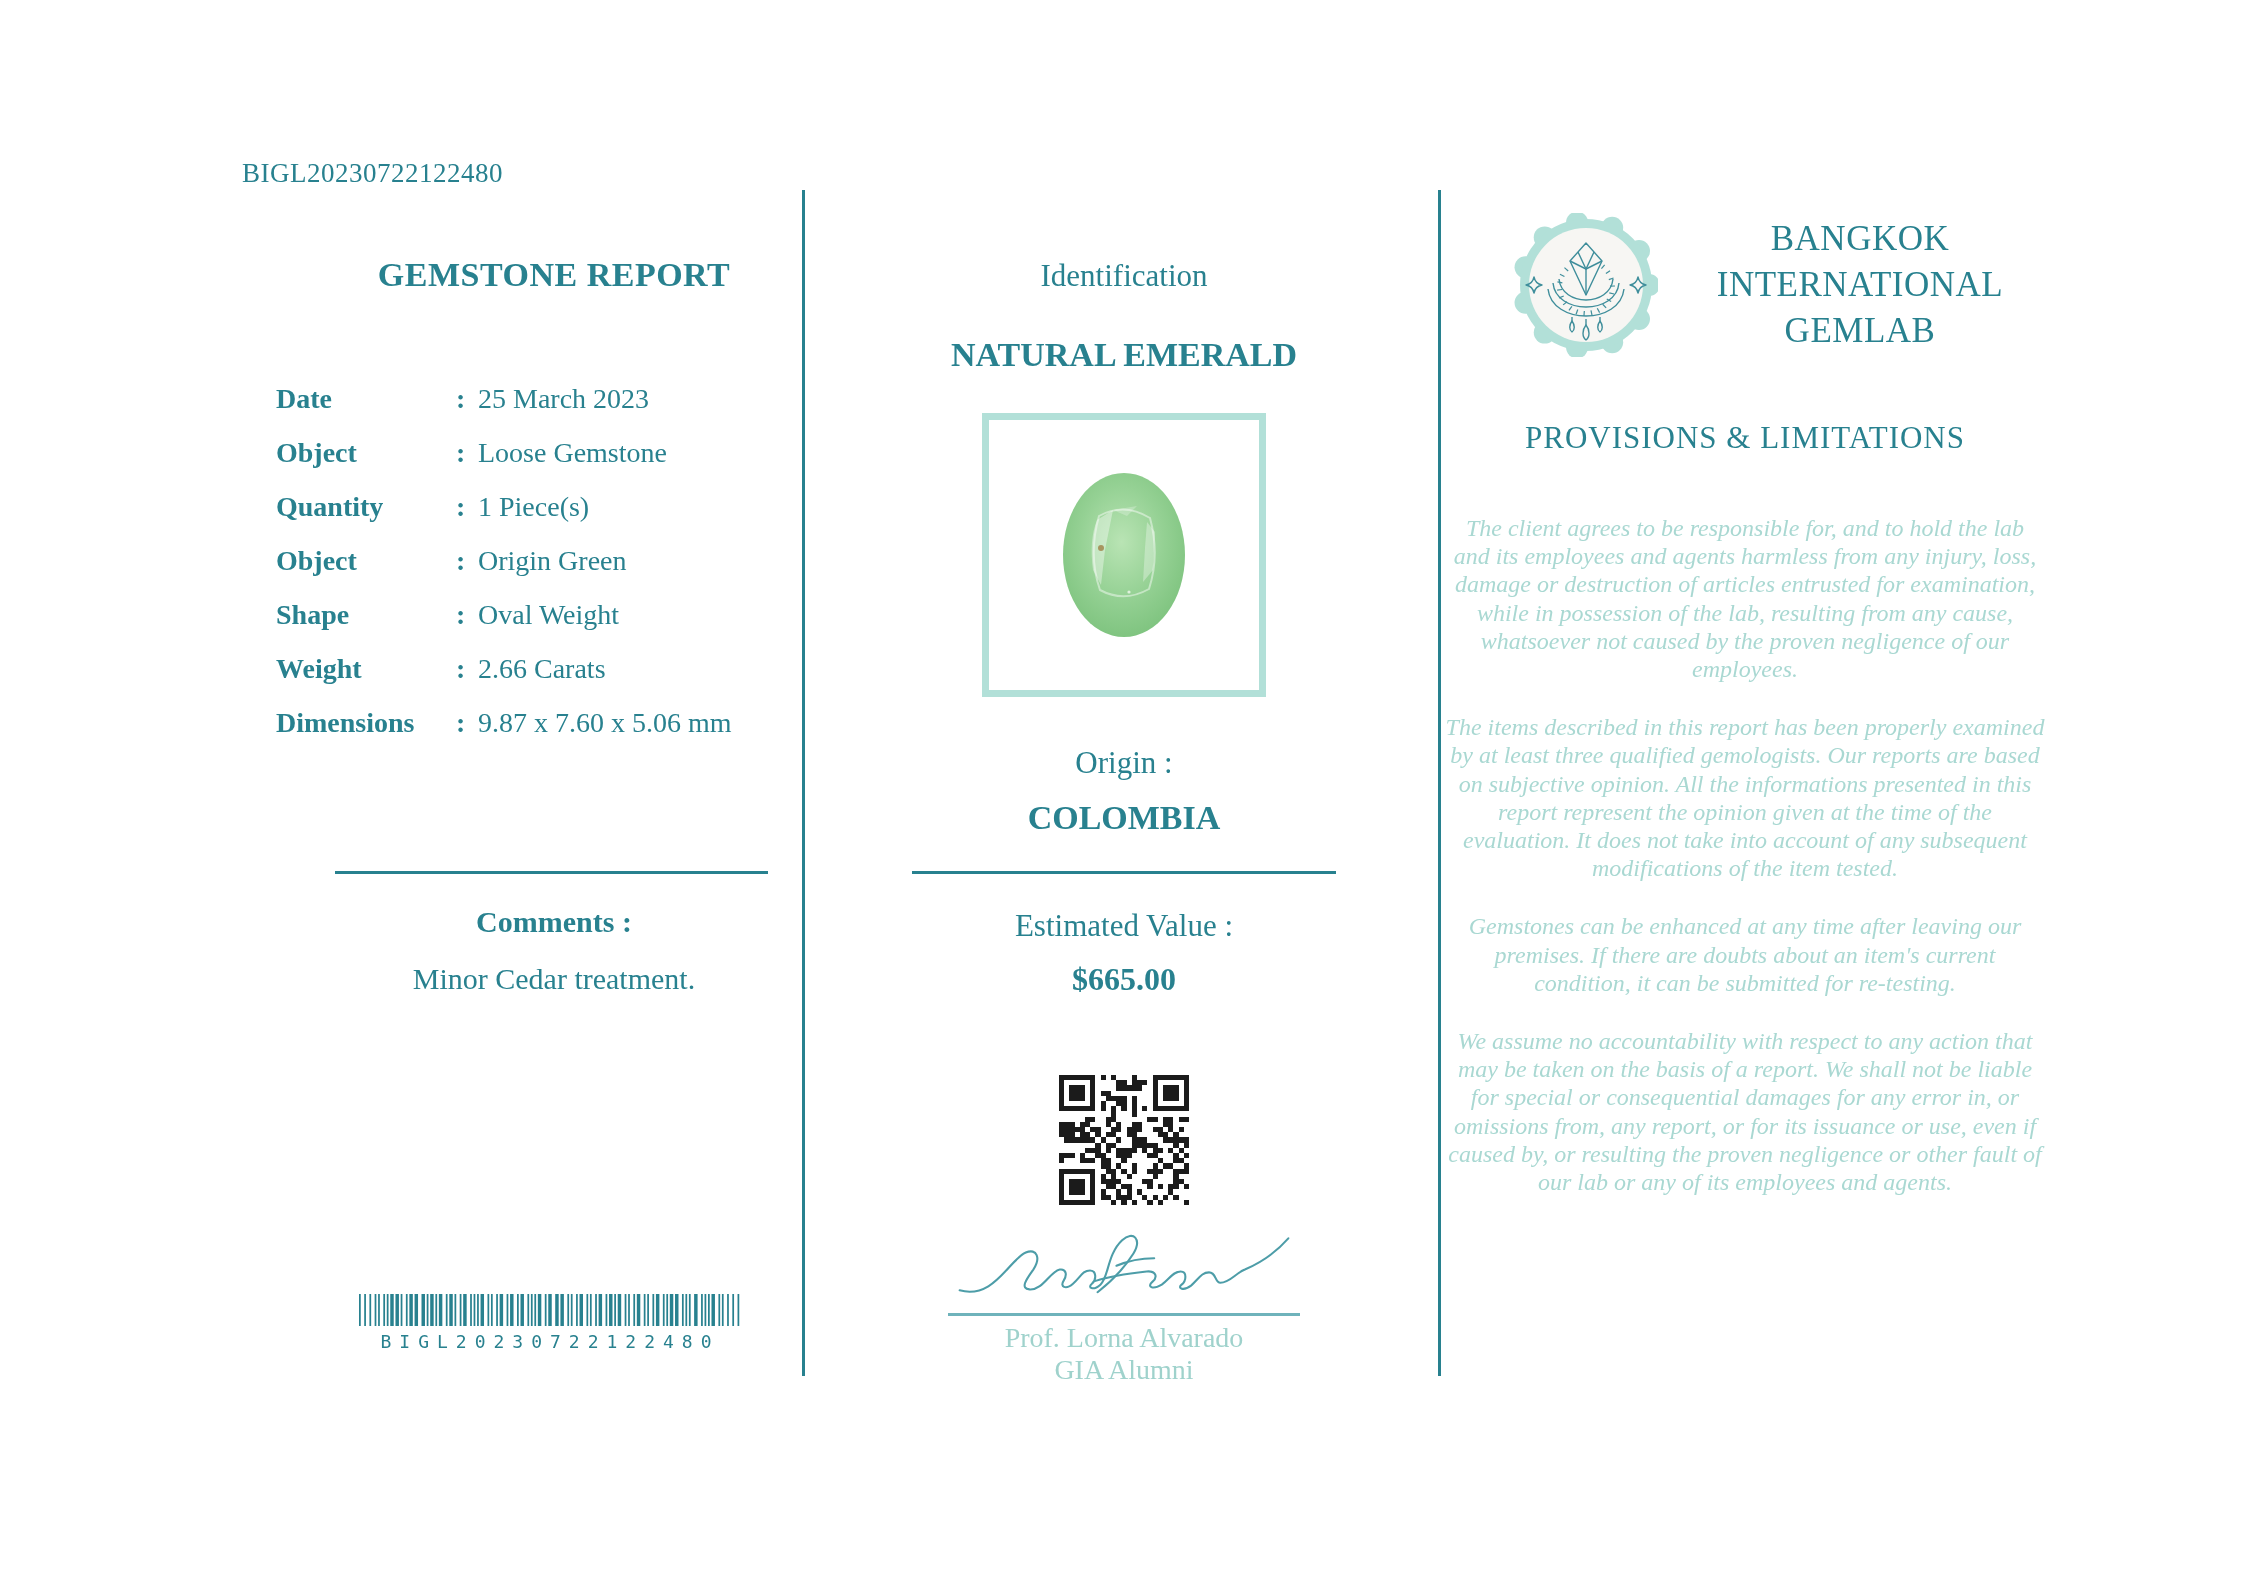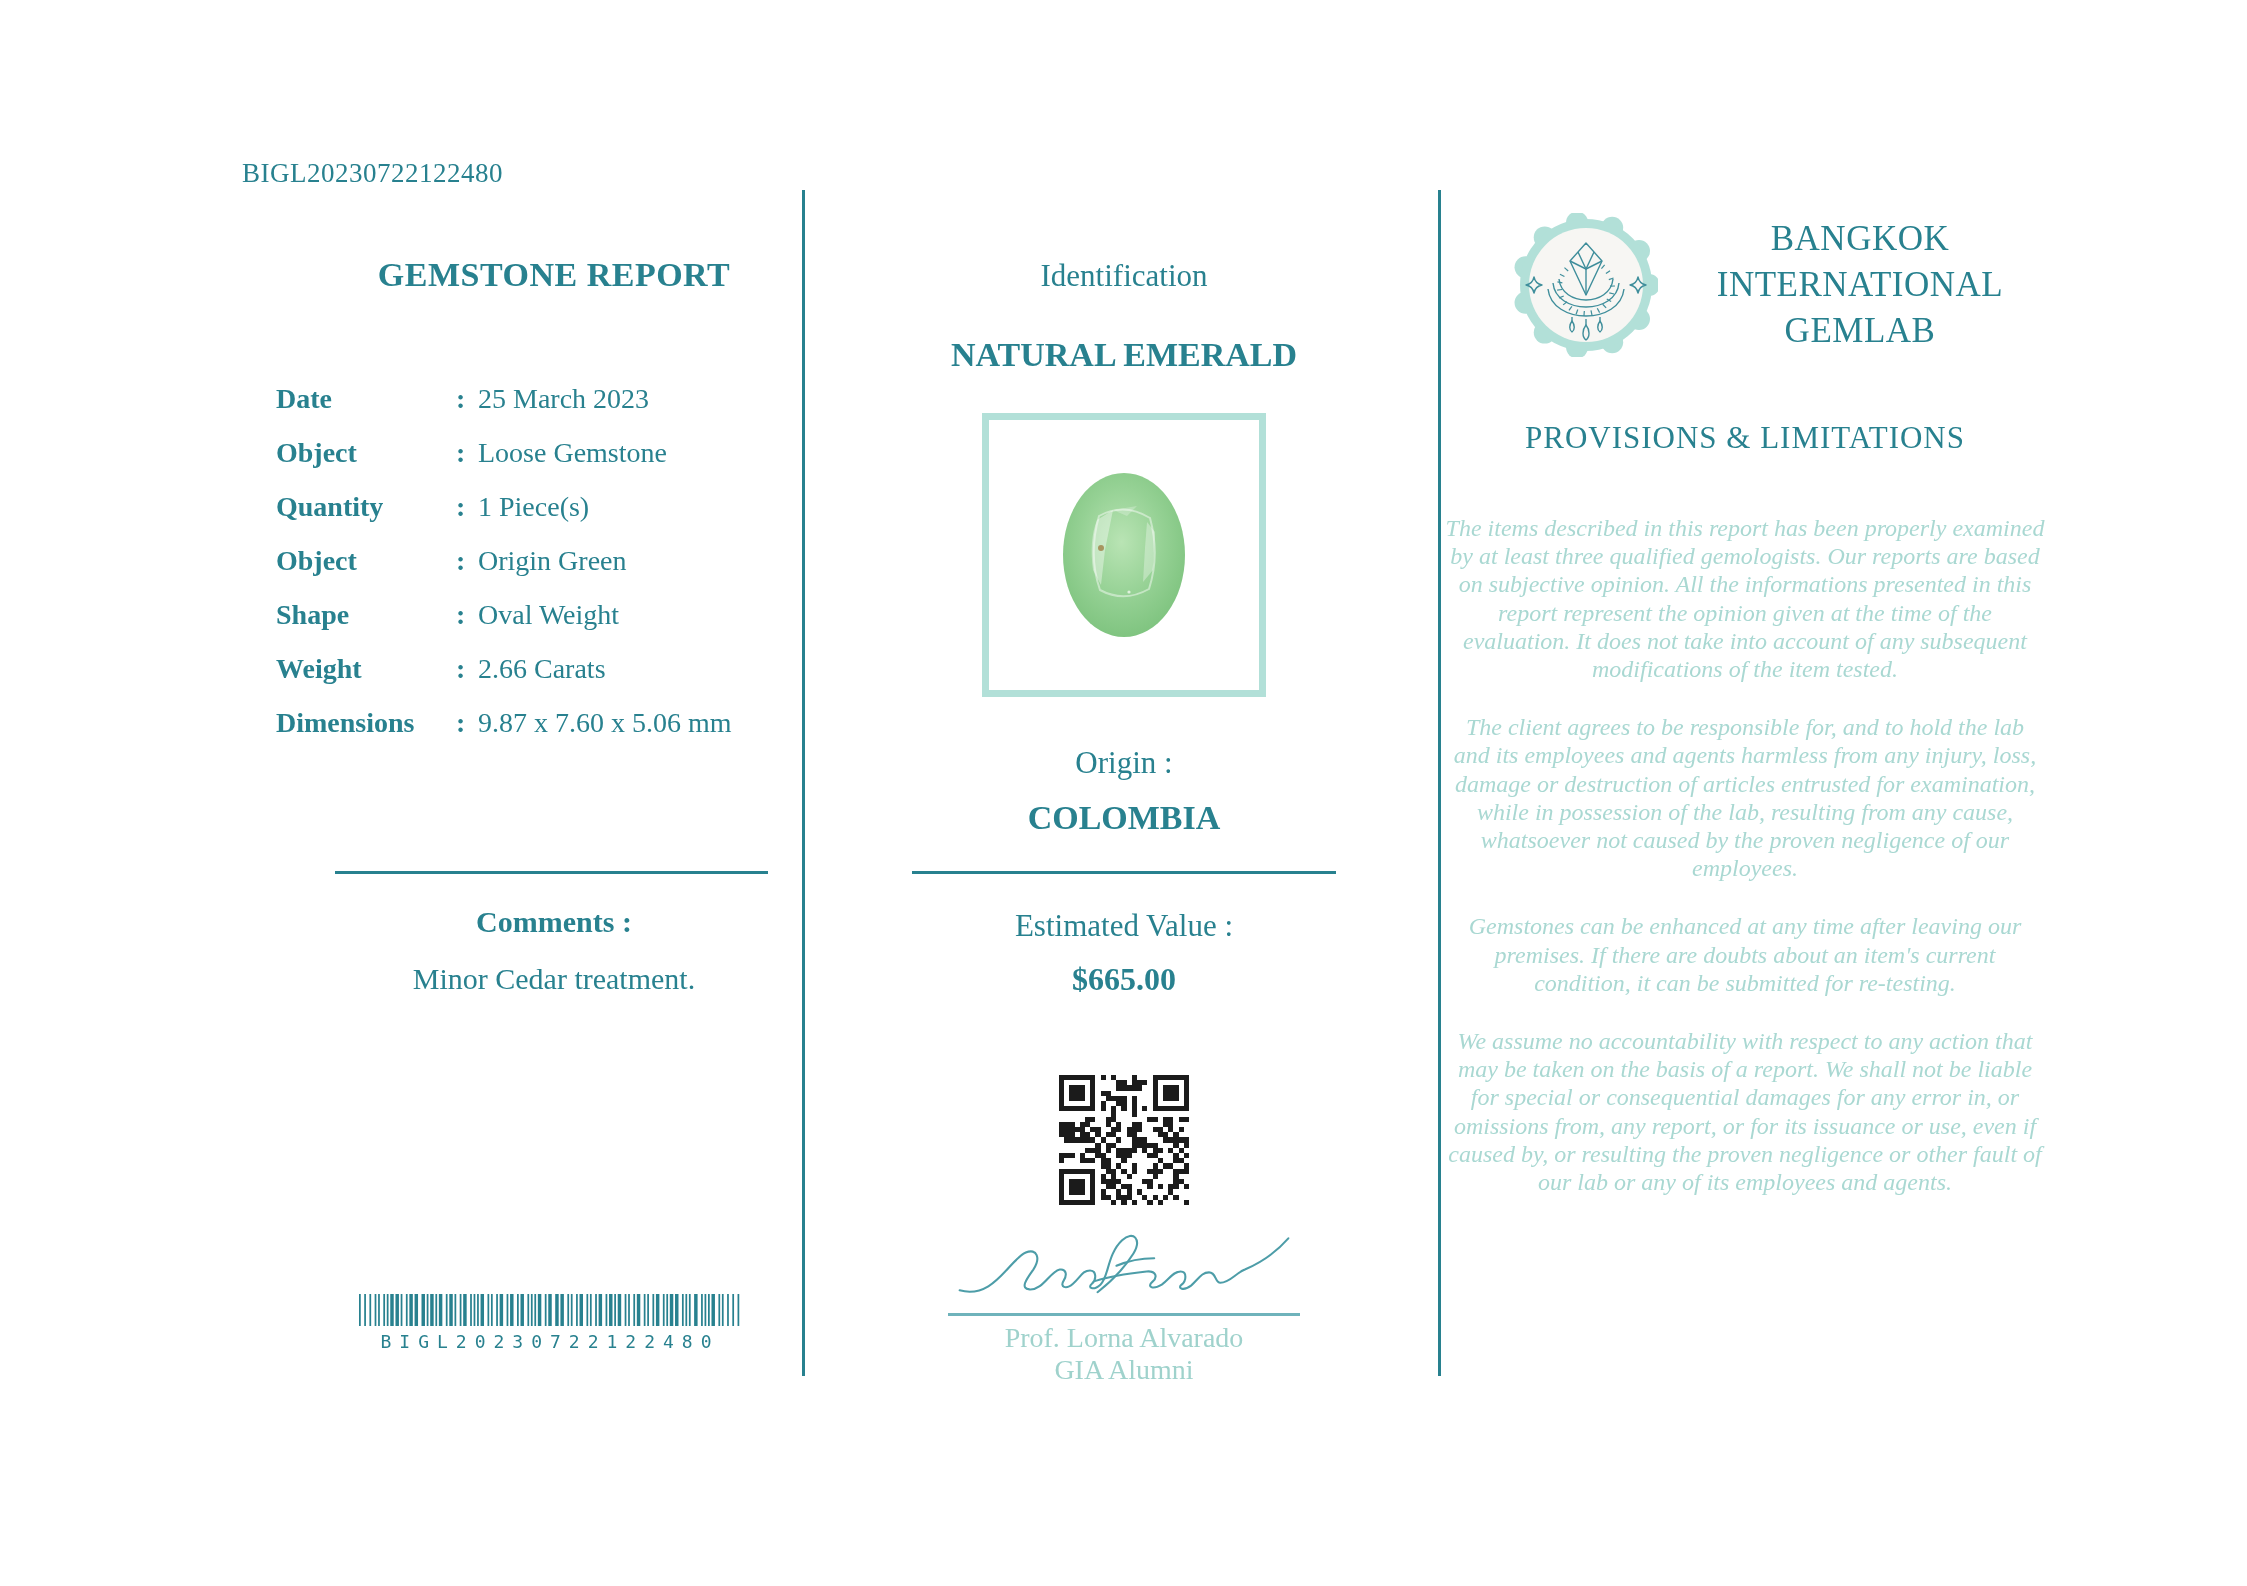--- a/index.html
+++ b/index.html
@@ -628,20 +628,20 @@
 
   <div class="lab-name">
     <div>BANGKOK</div>
     <div>INTERNATIONAL</div>
     <div>GEMLAB</div>
   </div>
 
   <section class="col-right">
     <div class="prov-title">PROVISIONS &amp; LIMITATIONS</div>
     <div class="prov-body">
+      <p>The client agrees to be responsible for, and to hold the lab and its employees and agents harmless from any injury, loss, damage or destruction of articles entrusted for examination, while in possession of the lab, resulting from any cause, whatsoever not caused by the proven negligence of our employees.</p>
       <p>The items described in this report has been properly examined by at least three qualified gemologists. Our reports are based on subjective opinion. All the informations presented in this report represent the opinion given at the time of the evaluation. It does not take into account of any subsequent modifications of the item tested.</p>
-      <p>The client agrees to be responsible for, and to hold the lab and its employees and agents harmless from any injury, loss, damage or destruction of articles entrusted for examination, while in possession of the lab, resulting from any cause, whatsoever not caused by the proven negligence of our employees.</p>
       <p>Gemstones can be enhanced at any time after leaving our premises. If there are doubts about an item's current condition, it can be submitted for re-testing.</p>
       <p>We assume no accountability with respect to any action that may be taken on the basis of a report. We shall not be liable for special or consequential damages for any error in, or omissions from, any report, or for its issuance or use, even if caused by, or resulting the proven negligence or other fault of our lab or any of its employees and agents.</p>
     </div>
   </section>
 
 </div>
 
 </body></html>

